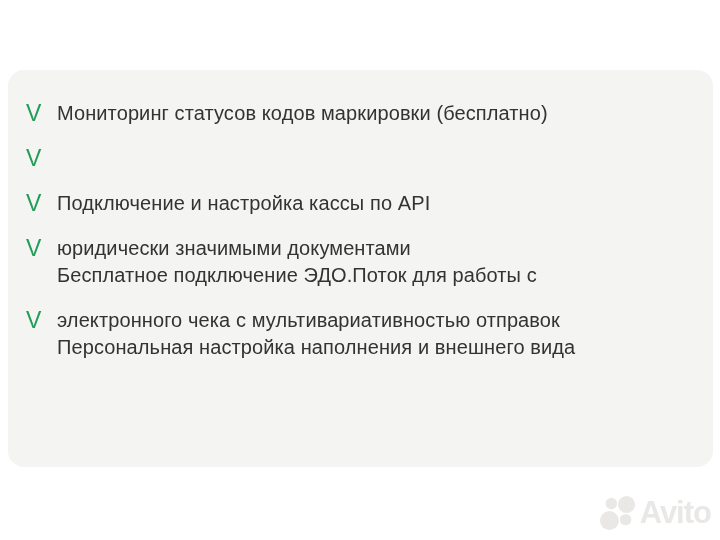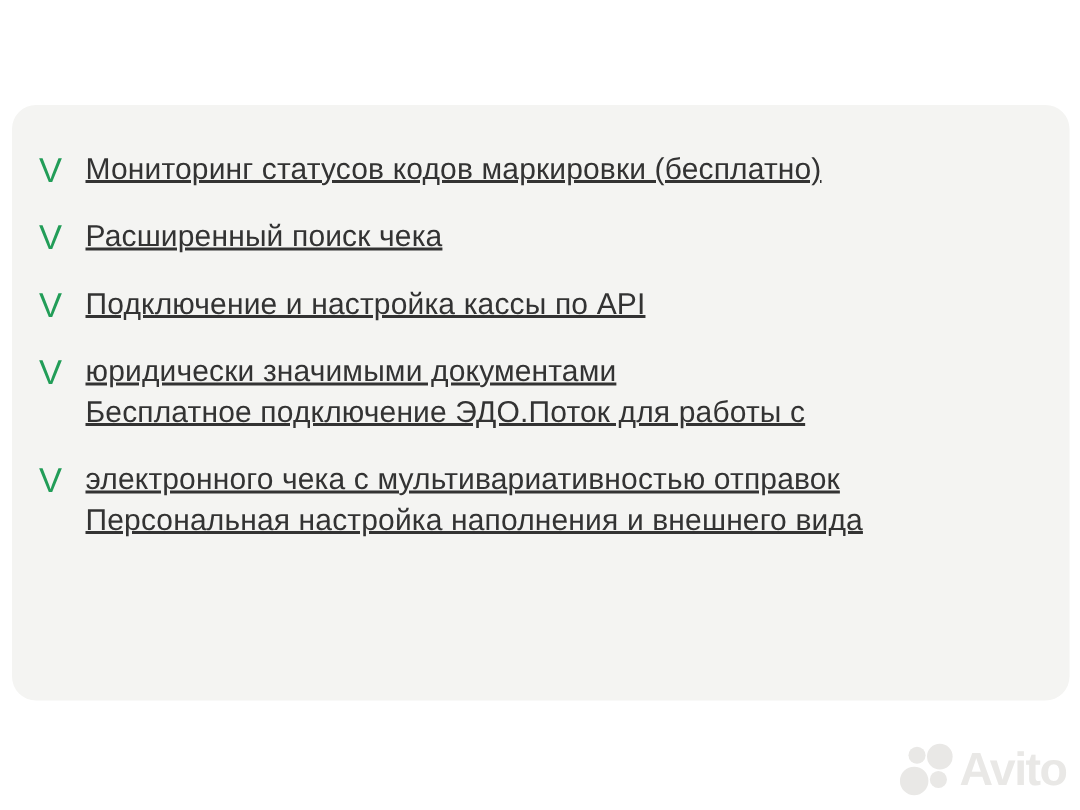--- a/index.html
+++ b/index.html
@@ -57,21 +57,20 @@
     padding-left:8px;
     font-weight:normal;
   }
   .lines{flex:1;}
   .line{
     font-size:20px;
     line-height:27px;
     color:var(--text-color);
     letter-spacing:0.1px;
     white-space:nowrap;
-    text-decoration:underline;
   }
   .watermark{
     position:absolute;
     right:9px;
     bottom:8px;
     display:flex;
     align-items:center;
     gap:3px;
     user-select:none;
     justify-content:flex-end;
@@ -96,23 +95,20 @@
 
       <div class="row">
         <span class="check">V</span>
         <div class="lines">
           <div class="line">Мониторинг статусов кодов маркировки (бесплатно)</div>
         </div>
       </div>
 
       <div class="row">
         <span class="check">V</span>
-        <div class="lines">
-          <div class="line">Расширенный поиск чека</div>
-        </div>
       </div>
 
       <div class="row">
         <span class="check">V</span>
         <div class="lines">
           <div class="line">Подключение и настройка кассы по API</div>
         </div>
       </div>
 
       <div class="row">

